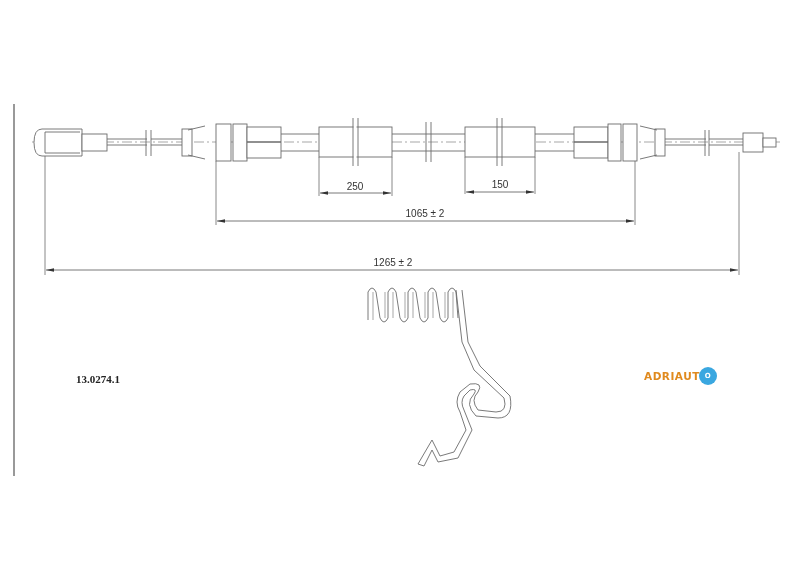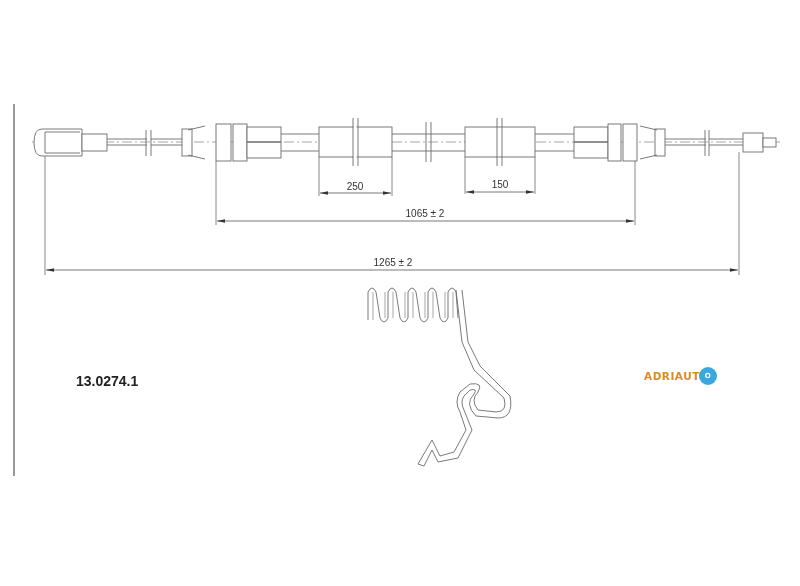--- a/index.html
+++ b/index.html
@@ -1,21 +1,21 @@
 <!DOCTYPE html>
 <html><head>
 <meta charset="utf-8">
 <style>
   html, body { margin: 0; padding: 0; background: #ffffff; }
   body { width: 800px; height: 586px; position: relative; overflow: hidden; font-family: "Liberation Sans", sans-serif; }
   .canvas { position: absolute; left: 12px; top: 0; width: 800px; height: 586px; }
   svg text { font-family: "Liberation Sans", sans-serif; }
   .part-no {
     position: absolute; left: 64px; top: 373px;
-    font-family: Liberation Sans, sans-serif; font-weight: bold; font-size: 14px; color: #222;
+    font-family: Liberation Serif, serif; font-weight: bold; font-size: 11px; color: #222;
   }
   .logo {
     position: absolute; left: 632px; top: 366px; height: 20px;
     display: flex; align-items: center;
   }
   .logo-text {
     font-family: "DejaVu Sans", sans-serif; font-weight: bold; font-size: 10.5px;
     letter-spacing: 0.5px; color: #e08a1e;
   }
   .logo-badge {

